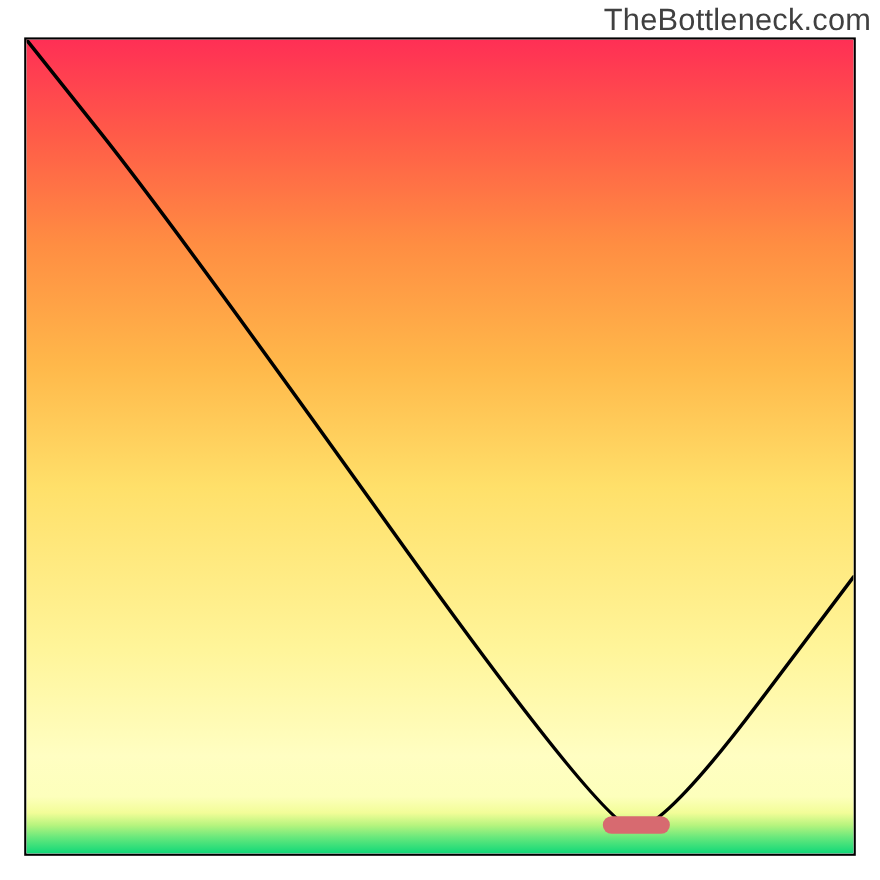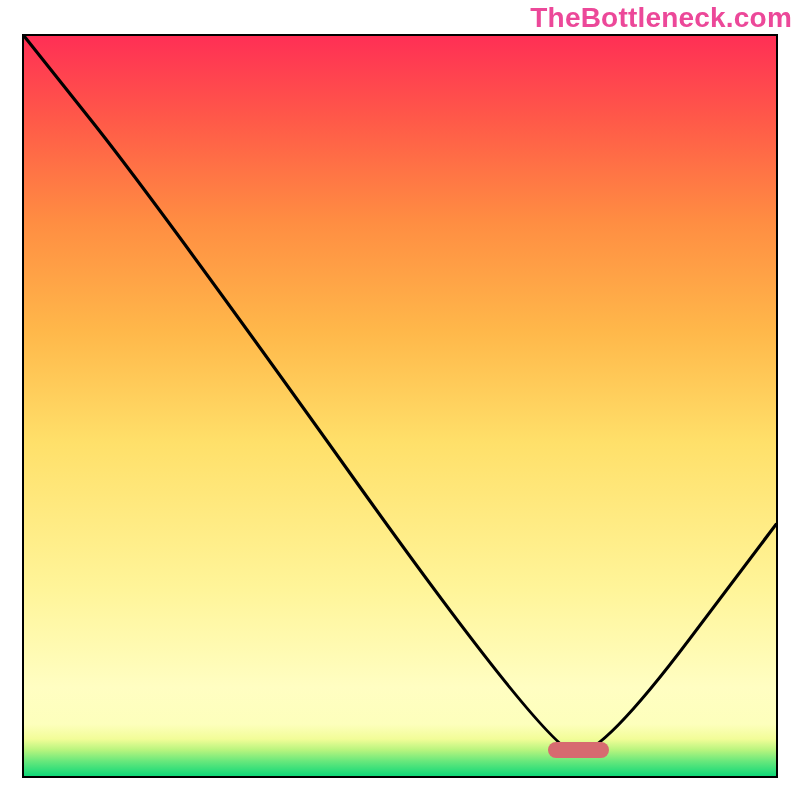--- a/index.html
+++ b/index.html
@@ -14,22 +14,22 @@
     position: relative;
     width: 800px;
     height: 800px;
     background: #ffffff;
   }
   .watermark {
     position: absolute;
     top: 2px;
     right: 8px;
     font-size: 28px;
-    font-weight: bold;
-    color: #ec4899;
+    font-weight: normal;
+    color: #404040;
     letter-spacing: 0.2px;
     user-select: none;
   }
   .plot-area {
     position: absolute;
     left: 22px;
     top: 34px;
     width: 756px;
     height: 744px;
     border: 2px solid #000;

